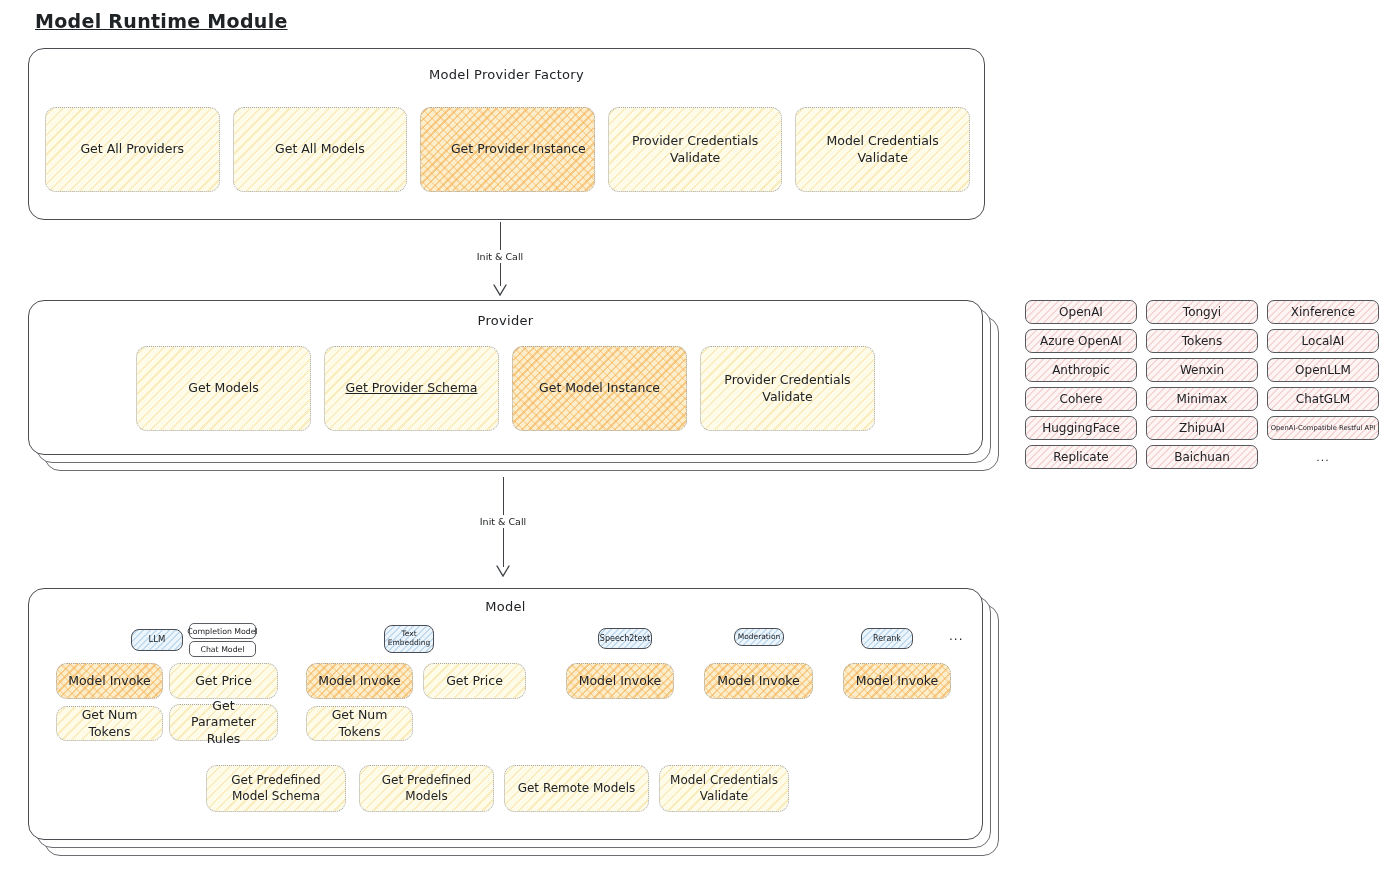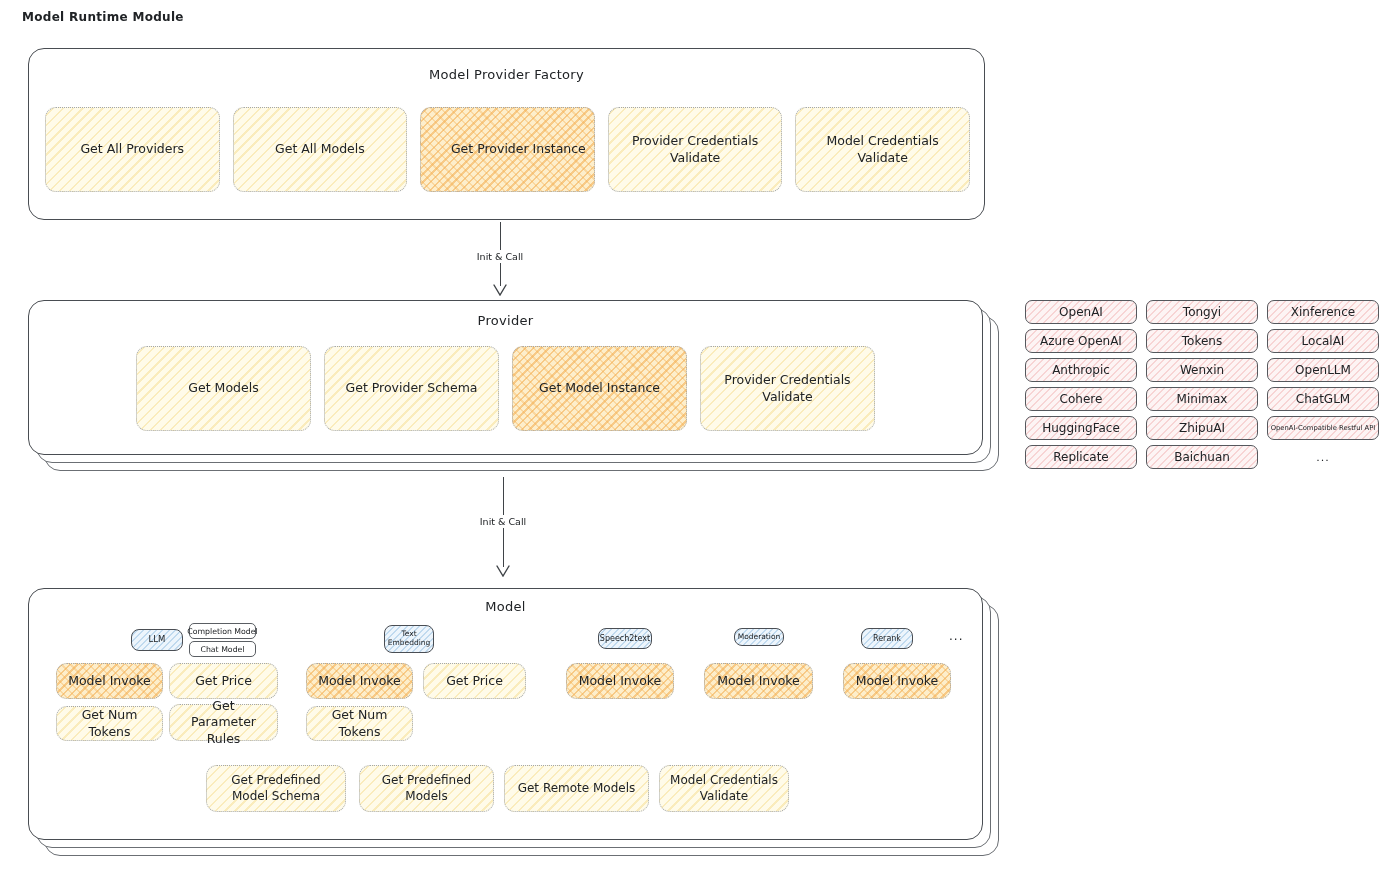--- a/index.html
+++ b/index.html
@@ -1,21 +1,21 @@
 <!DOCTYPE html>
 <html><head>
 <meta charset="utf-8">
 <style>
   html,body{margin:0;padding:0;background:#ffffff;}
   body{width:1393px;height:880px;position:relative;overflow:hidden;
        font-family:"DejaVu Sans", sans-serif;color:#202326;}
   .canvas{position:absolute;inset:0;}
 
-  .page-title{position:absolute;left:22px;top:10px;font-size:12px;font-weight:700;
-              letter-spacing:.3px;}
+  .page-title{position:absolute;left:35px;top:10px;font-size:19px;font-weight:700;
+              letter-spacing:.3px;text-decoration:underline;}
 
   
   .panel{position:absolute;background:#fff;border:1.6px solid #494d52;border-radius:16px;
          box-sizing:border-box;}
   .stack-layer{position:absolute;background:#fff;border:1.4px solid #6b6f74;
                border-radius:16px;box-sizing:border-box;}
   .panel-title{position:absolute;left:0;right:0;text-align:center;font-size:13px;
                letter-spacing:.3px;}
 
   
@@ -106,21 +106,21 @@
   </div>
 
   <div class="stack-layer" style="left:44px;top:316px;width:955px;height:155px;"></div>
   <div class="stack-layer" style="left:36px;top:308px;width:955px;height:155px;"></div>
   <div class="panel" style="left:28px;top:300px;width:955px;height:155px;">
     <div class="panel-title" style="top:12px;">Provider</div>
     <div class="btn-row" style="left:0;right:0;top:45px;justify-content:center;">
       <div class="node" style="width:175px;">
         <span>Get Models</span>
         </div>
-      <div class="node" style="width:175px;">
+      <div class="node" style="width:175px;text-decoration:underline;">
         <span>Get Provider Schema</span>
         </div>
       <div class="node hl" style="width:175px;">
         <span>Get Model Instance</span>
         </div>
       <div class="node" style="width:175px;">
         <span>Provider Credentials Validate</span>
         </div>
     </div>
   </div>

